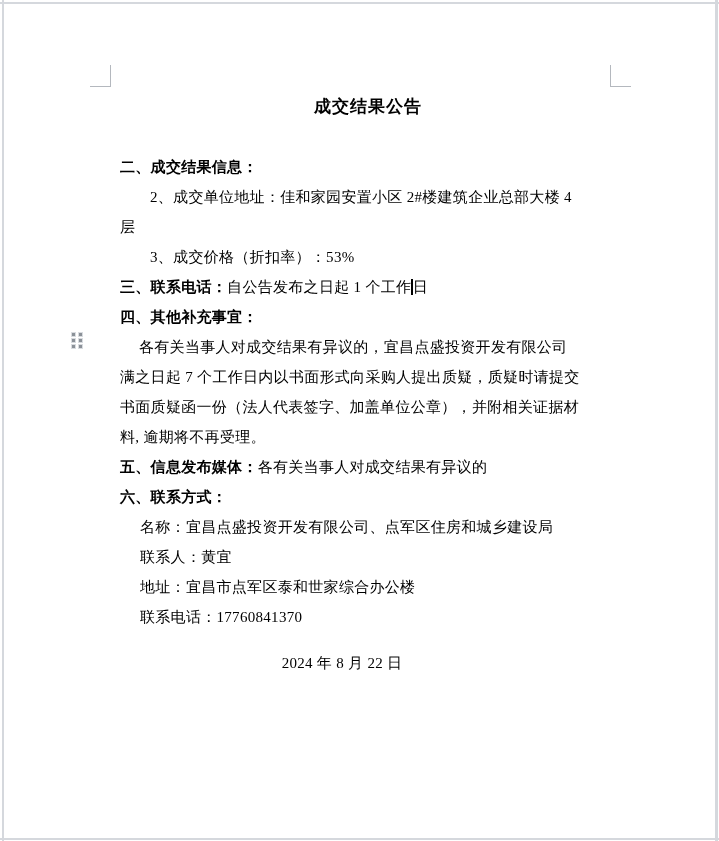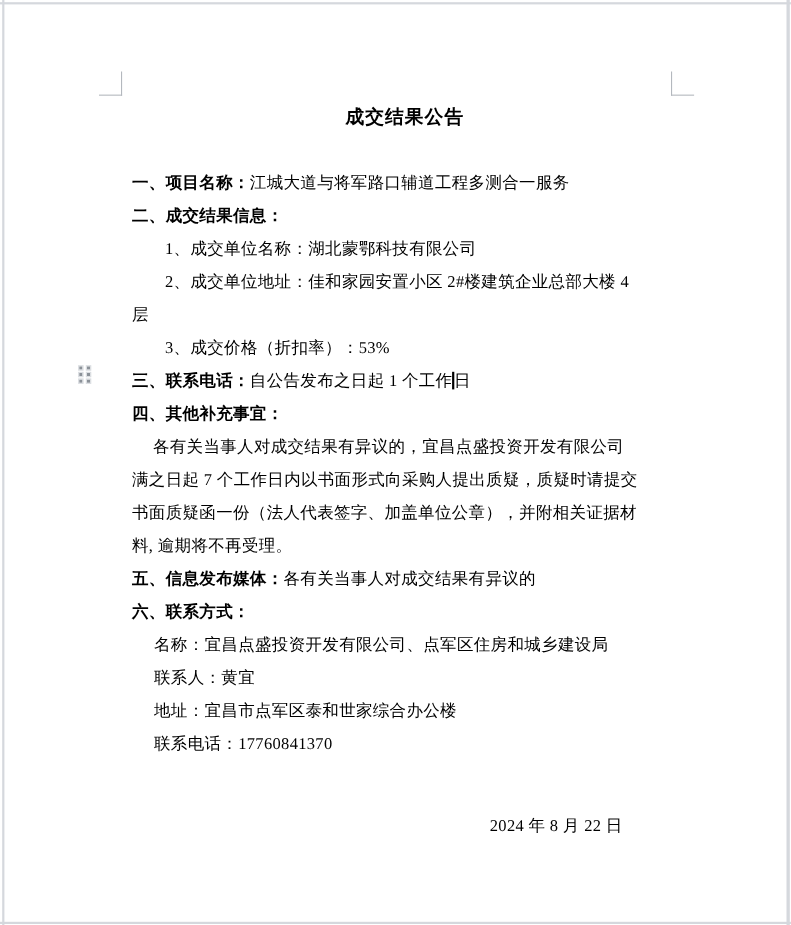--- a/index.html
+++ b/index.html
@@ -41,21 +41,21 @@
   .line{height:30px;white-space:pre;padding-left:2px;}
   .line .b{font-weight:700;}
   .line.num{padding-left:32px;}
   .line.sub{padding-left:22px;font-family:Liberation Serif, serif;}
   .line.para{padding-left:21px;}
   .caret{
     display:inline-block;width:1.5px;height:16px;background:#000;
     vertical-align:-3px;
   }
   .doc-date{
-    height:30px;margin-top:44px;text-align:right;padding-right:52px;
+    height:30px;margin-top:16px;text-align:center;padding-right:52px;
     white-space:pre;
   }
 </style>
 </head>
 <body>
 
 <div class="edge edge-top"></div>
 <div class="edge edge-bottom"></div>
 <div class="edge edge-left"></div>
 <div class="edge edge-right"></div>
@@ -68,23 +68,21 @@
     <i></i>
     <i></i>
     <i></i>
     <i></i>
     <i></i>
 </div>
 
 <div class="content">
   <div class="doc-title">成交结果公告</div>
   <div>
-      <div class="line"><span class="b">一、项目名称：</span><span>江城大道与将军路口辅道工程多测合一服务</span></div>
       <div class="line"><span class="b">二、成交结果信息：</span></div>
-      <div class="line num"><span>1、成交单位名称：湖北蒙鄂科技有限公司</span></div>
       <div class="line num"><span>2、成交单位地址：佳和家园安置小区 2#楼建筑企业总部大楼 4</span></div>
       <div class="line"><span>层</span></div>
       <div class="line num"><span>3、成交价格（折扣率）：53%</span></div>
       <div class="line"><span class="b">三、联系电话：</span><span>自公告发布之日起 1 个工作</span><span class="caret"></span><span>日</span></div>
       <div class="line"><span class="b">四、其他补充事宜：</span></div>
       <div class="line para"><span>各有关当事人对成交结果有异议的，宜昌点盛投资开发有限公司</span></div>
       <div class="line"><span>满之日起 7 个工作日内以书面形式向采购人提出质疑，质疑时请提交</span></div>
       <div class="line"><span>书面质疑函一份（法人代表签字、加盖单位公章），并附相关证据材</span></div>
       <div class="line"><span>料, 逾期将不再受理。</span></div>
       <div class="line"><span class="b">五、信息发布媒体：</span><span>各有关当事人对成交结果有异议的</span></div>

